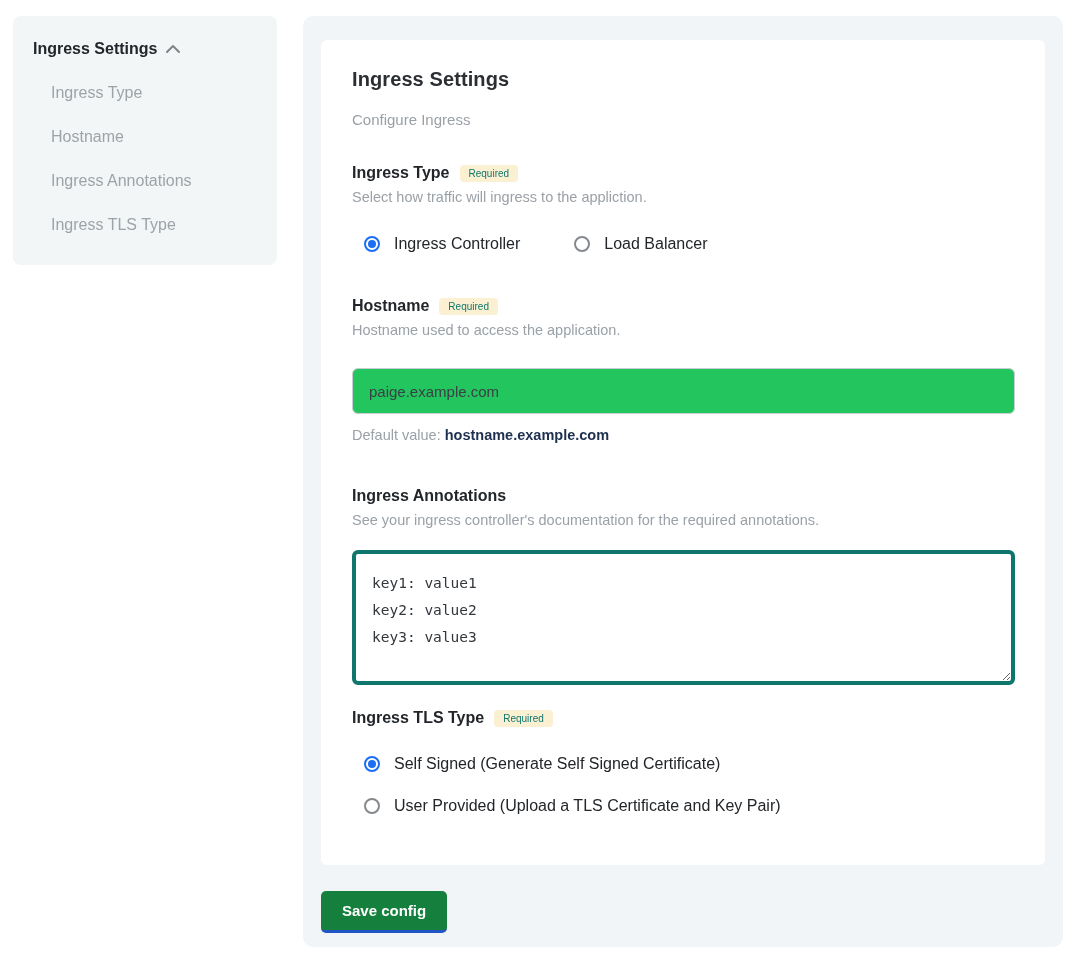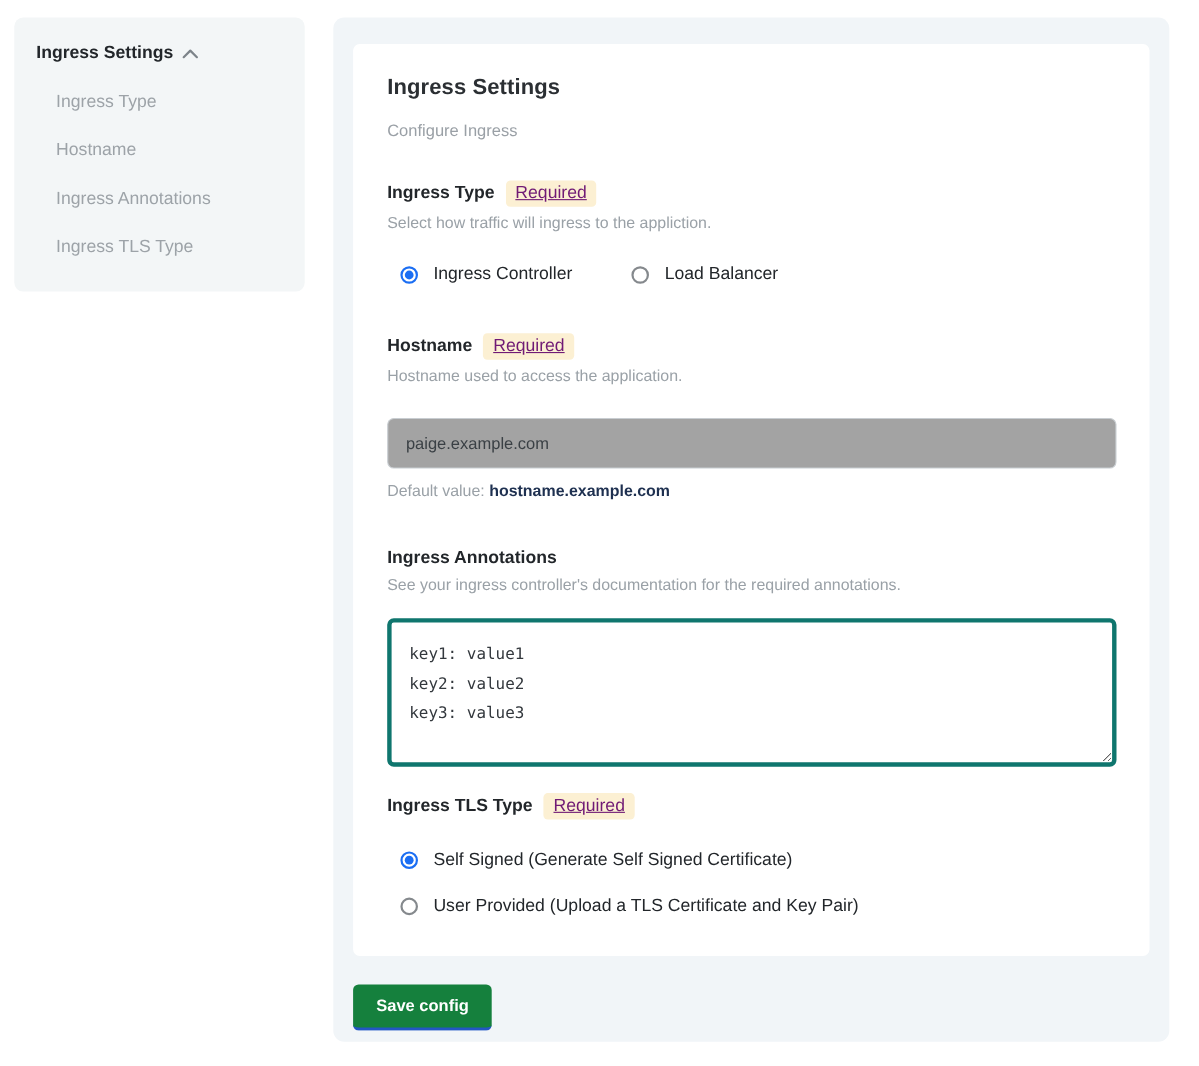--- a/index.html
+++ b/index.html
@@ -53,22 +53,22 @@
     padding: 28px 31px 36px 31px;
     min-height: 825px;
   }
   .card-title { font-size: 20px; font-weight: bold; color: #2b2f33; letter-spacing: 0.1px; }
   .card-subtitle { margin-top: 20px; font-size: 15px; color: #9aa0a6; }
 
   .section { margin-top: 36px; }
   .section-label-row { display: flex; align-items: center; gap: 10px; }
   .section-label { font-size: 16px; font-weight: bold; color: #22262a; }
   .badge {
-    background: #fcf0d3; color: #701a75;
-    font-size: 16px; padding: 3px 9px; border-radius: 4px; text-decoration: underline;
+    background: #fcf0d3; color: #0f766e;
+    font-size: 10px; padding: 3px 9px; border-radius: 4px;
   }
   .section-desc { margin-top: 7px; font-size: 14.5px; color: #9aa1a7; }
 
   
   .radio-group-inline { display: flex; gap: 42px; margin-top: 30px; }
   .radio-group-stack { margin-top: 28px; }
   .radio-row { display: flex; align-items: center; gap: 14px; cursor: pointer; padding-left: 12px; }
   .radio-group-stack .radio-row { margin-bottom: 24px; }
   .radio-group-stack .radio-row:last-child { margin-bottom: 0; }
   .radio {
@@ -84,21 +84,21 @@
   .radio-label { font-size: 16px; color: #22262a; }
 
   
   .text-input {
     margin-top: 30px;
     width: 663px; height: 46px;
     border: 1px solid #c8cdd1; border-radius: 6px;
     padding: 0 16px;
     font-size: 15px; color: #3a4045;
     font-family: "Liberation Sans", sans-serif;
-    background: #a3a3a3; outline: none; display: block;
+    background: #22c55e; outline: none; display: block;
   }
   .default-line { margin-top: 13px; font-size: 14.5px; color: #9aa1a7; }
   .default-value { color: #1e3050; font-weight: bold; }
 
   
   .annotations-area {
     margin-top: 22px;
     width: 663px; height: 135px;
     border: 4px solid #0f766e; border-radius: 6px;
     padding: 16px 16px;

